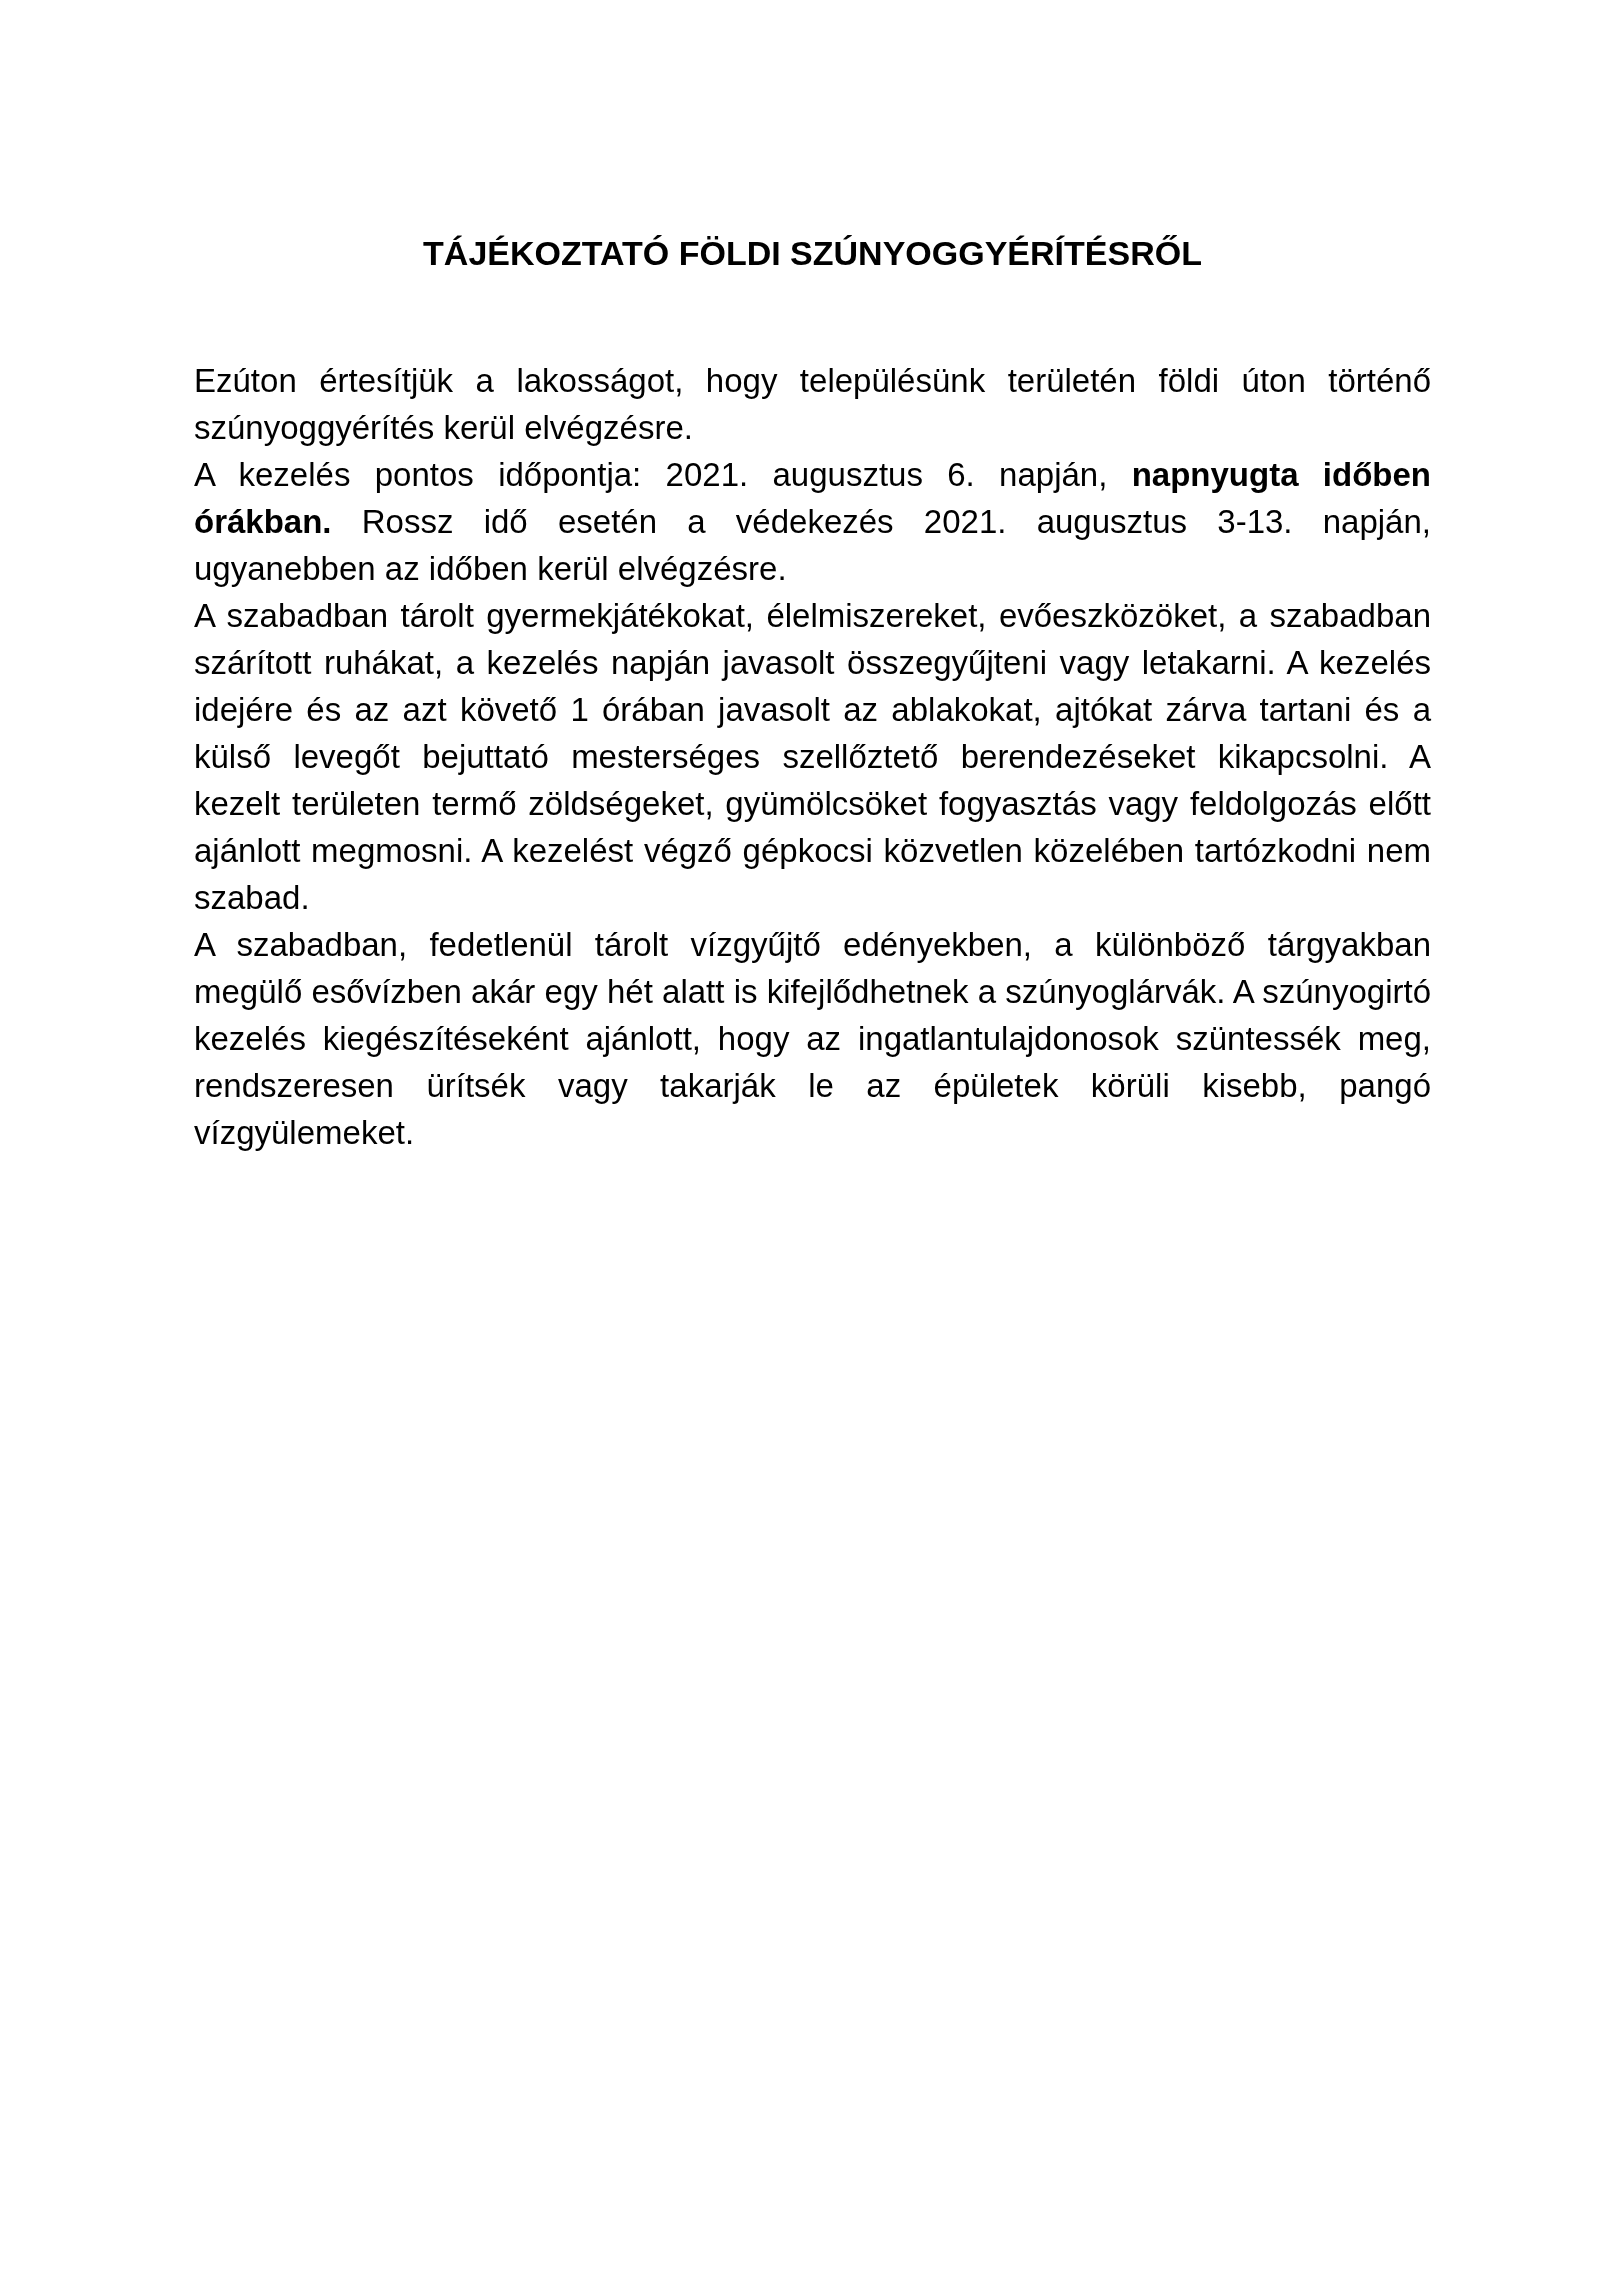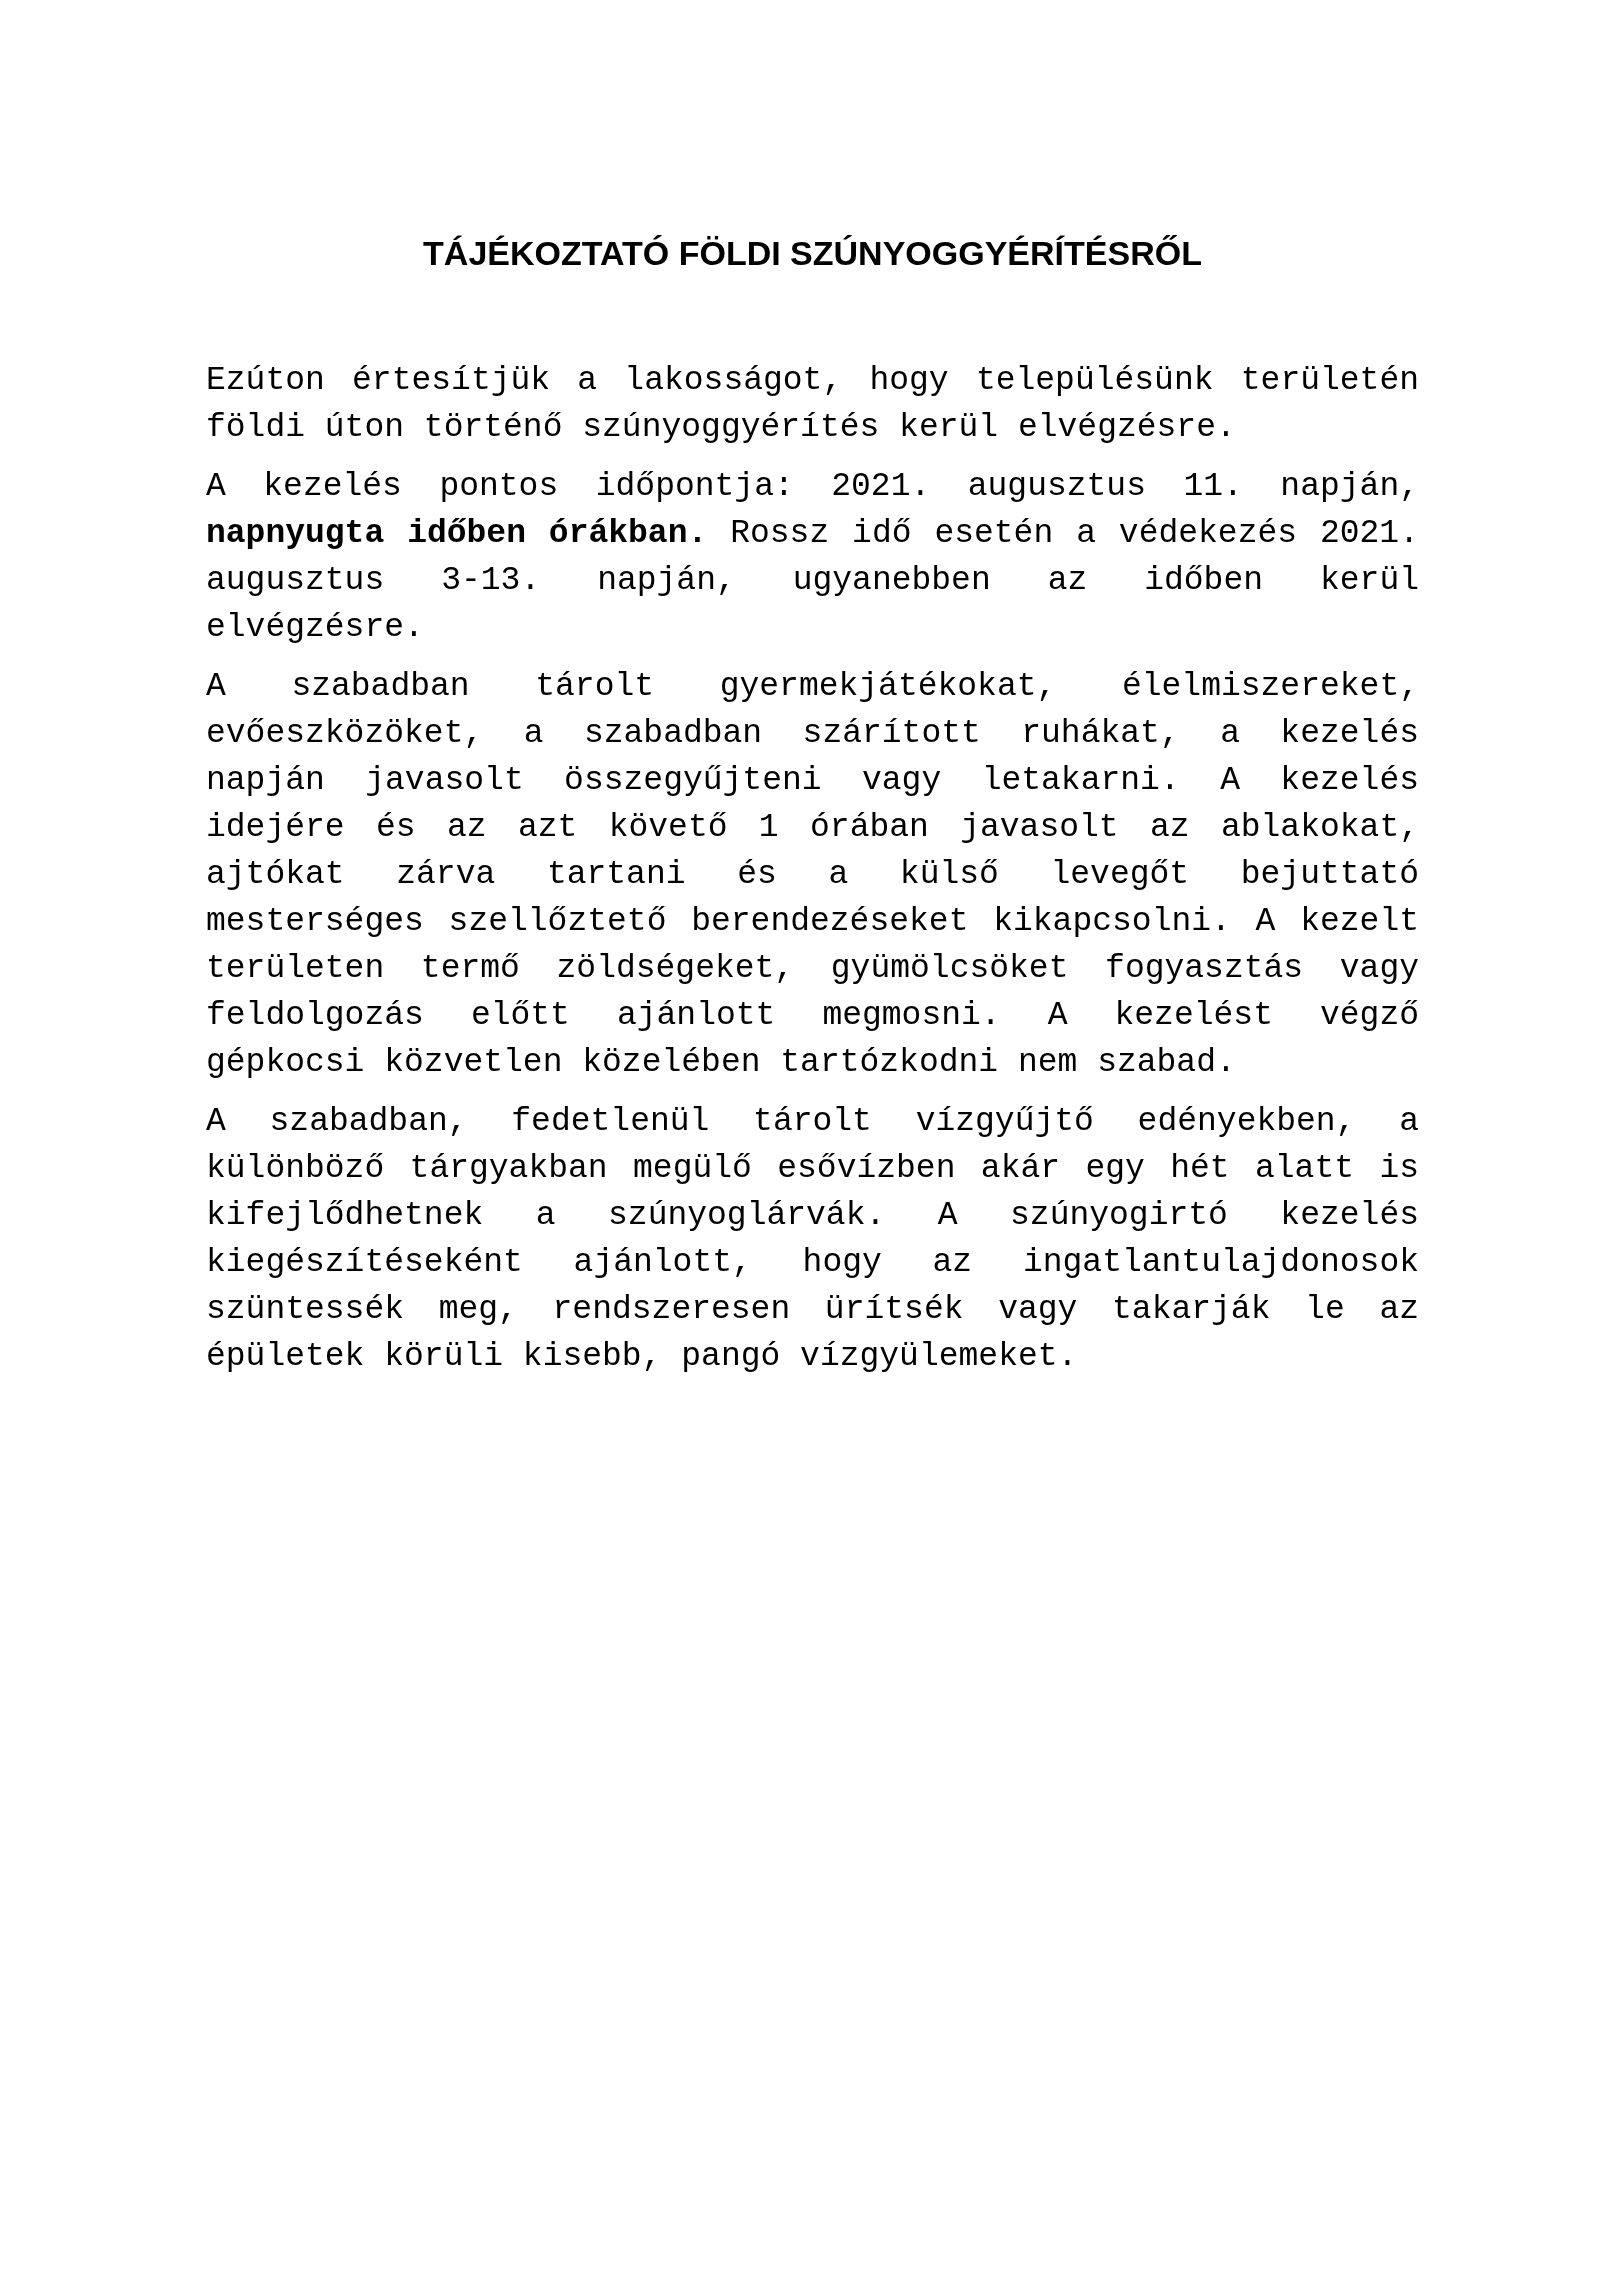--- a/index.html
+++ b/index.html
@@ -28,24 +28,23 @@
   }
   .doc-title {
     margin: 0 0 80px 0;
     font-size: 34px;
     line-height: 47px;
     font-weight: 700;
     text-align: center;
     letter-spacing: 0px;
   }
   p.body-para {
-    margin: 12px;
+    margin: 0;
     text-align: justify;
     text-justify: inter-word;
-    font-family: Liberation Mono, monospace;
   }
   .gap-after {
     margin-bottom: 47px;
   }
   .para-group {
     margin: 0;
   }
   .bold-inline {
     font-weight: 700;
   }
@@ -53,21 +52,21 @@
 </head>
 <body>
 
 <div class="page">
   <div class="content">
 
     <h1 class="doc-title">TÁJÉKOZTATÓ FÖLDI SZÚNYOGGYÉRÍTÉSRŐL</h1>
 
     <p class="body-para gap-after">Ezúton értesítjük a lakosságot, hogy településünk területén földi úton történő szúnyoggyérítés kerül elvégzésre.</p>
 
-    <p class="body-para gap-after"><span>A kezelés pontos időpontja: 2021. augusztus 11. napján, </span><span class="bold-inline">napnyugta időben órákban.</span><span> Rossz idő esetén a védekezés 2021. augusztus 3-13. napján, ugyanebben az időben kerül elvégzésre.</span></p>
+    <p class="body-para gap-after"><span>A kezelés pontos időpontja: 2021. augusztus 6. napján, </span><span class="bold-inline">napnyugta időben órákban.</span><span> Rossz idő esetén a védekezés 2021. augusztus 3-13. napján, ugyanebben az időben kerül elvégzésre.</span></p>
 
     <div class="para-group gap-after">
     </div>
 
     <div class="para-group">
       <p class="body-para">A szabadban tárolt gyermekjátékokat, élelmiszereket, evőeszközöket, a szabadban szárított ruhákat, a kezelés napján javasolt összegyűjteni vagy letakarni. A kezelés idejére és az azt követő 1 órában javasolt az ablakokat, ajtókat zárva tartani és a külső levegőt bejuttató mesterséges szellőztető berendezéseket kikapcsolni. A kezelt területen termő zöldségeket, gyümölcsöket fogyasztás vagy feldolgozás előtt ajánlott megmosni. A kezelést végző gépkocsi közvetlen közelében tartózkodni nem szabad.</p>
       <p class="body-para">A szabadban, fedetlenül tárolt vízgyűjtő edényekben, a különböző tárgyakban megülő esővízben akár egy hét alatt is kifejlődhetnek a szúnyoglárvák. A szúnyogirtó kezelés kiegészítéseként ajánlott, hogy az ingatlantulajdonosok szüntessék meg, rendszeresen ürítsék vagy takarják le az épületek körüli kisebb, pangó vízgyülemeket.</p>
     </div>
 
   </div>

